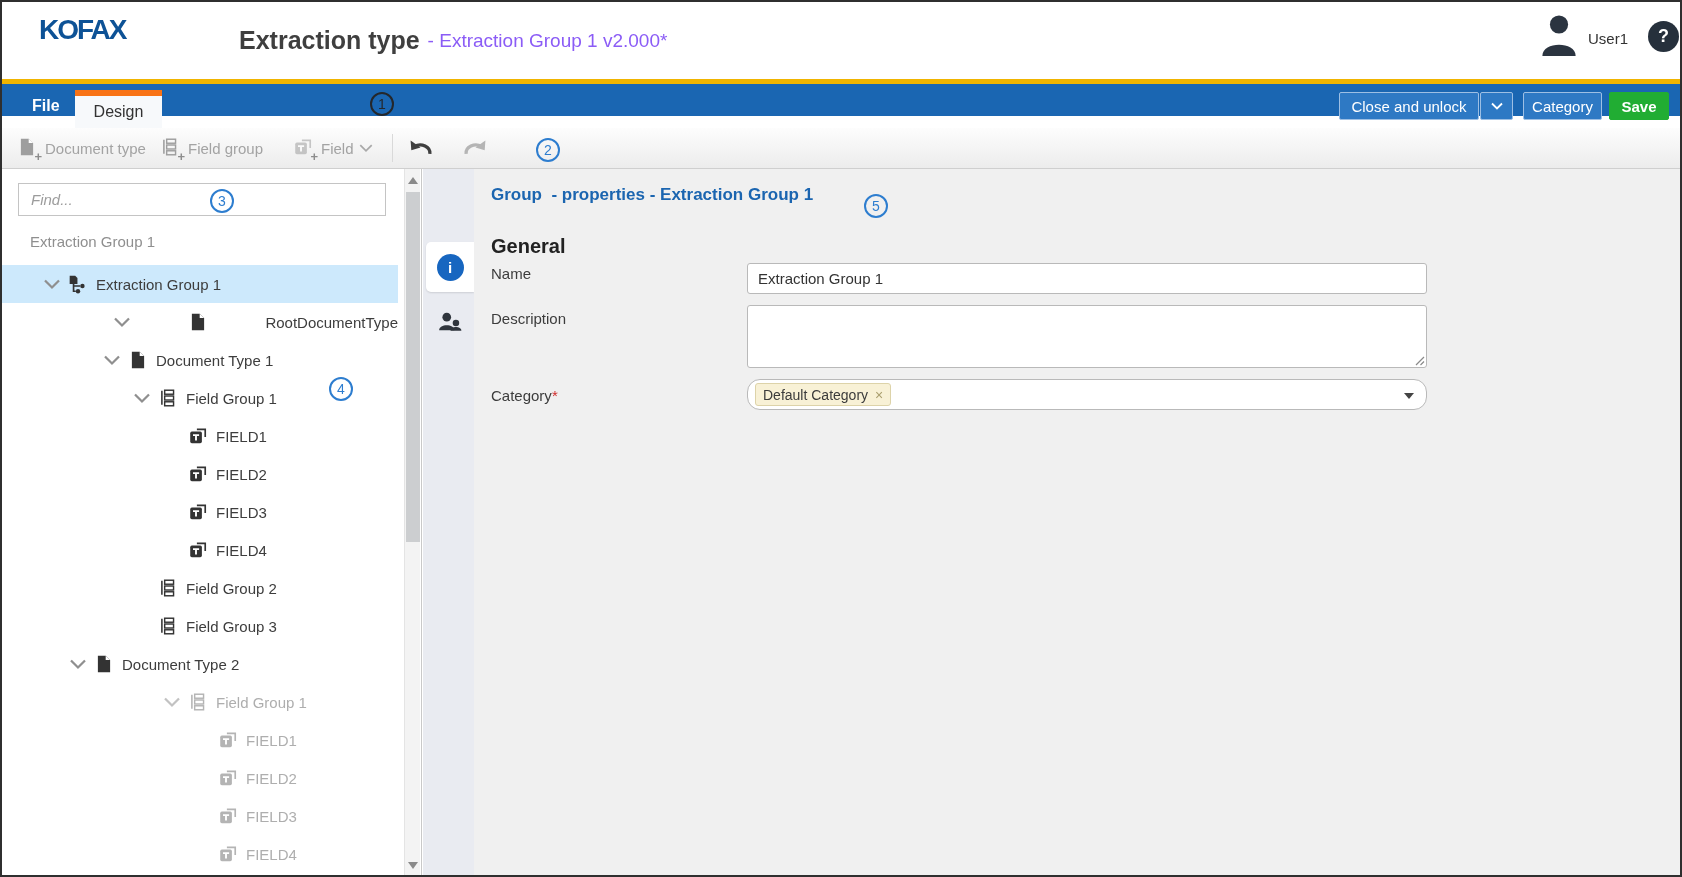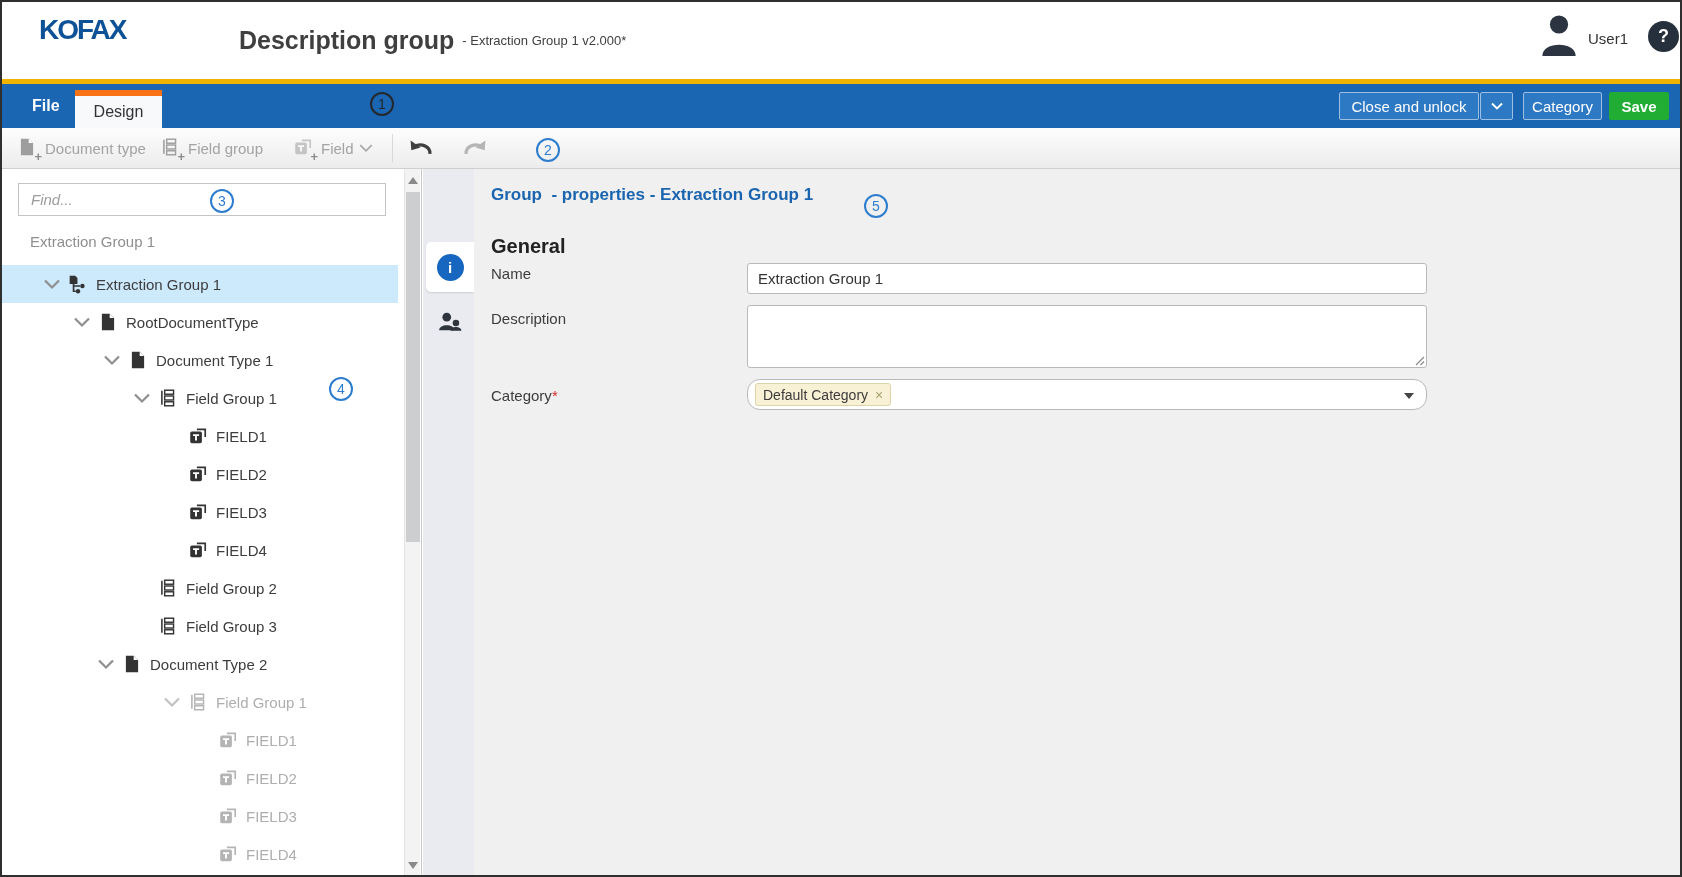--- a/index.html
+++ b/index.html
@@ -4,28 +4,28 @@
 <style>
   html,body{margin:0;padding:0;background:#888;}
   *{box-sizing:border-box;font-family:"Liberation Sans",sans-serif;}
   #app{position:relative;width:1682px;height:877px;background:#fff;border:2px solid #2f2f2f;overflow:hidden;}
 
   
   .header{position:absolute;left:0;top:0;width:100%;height:77px;background:#fff;}
   .logo{position:absolute;left:37px;top:12px;font-size:28px;font-weight:800;letter-spacing:-2px;color:#0d5296;}
   .titlewrap{position:absolute;left:237px;top:0;height:77px;display:flex;align-items:center;white-space:pre;}
   .title-main{font-size:25px;font-weight:600;color:#3f3f3f;}
-  .title-sub{font-size:13px;font-weight:400;color:#404040;margin-left:8px;}
+  .title-sub{font-size:19px;font-weight:400;color:#8b5cf6;margin-left:8px;}
   .avatar{position:absolute;left:1536px;top:10px;width:42px;height:46px;}
   .username{position:absolute;left:1586px;top:28px;font-size:15px;color:#333;}
   .help-btn{position:absolute;left:1646px;top:19px;width:31px;height:31px;border-radius:50%;background:#26303c;color:#fff;font-size:18px;font-weight:700;display:flex;align-items:center;justify-content:center;cursor:pointer;}
 
   
   .goldline{position:absolute;left:0;top:77px;width:100%;height:5px;background:#f0b400;}
-  .ribbon{position:absolute;left:0;top:82px;width:100%;height:44px;background:#1a66b2;}
+  .ribbon{position:absolute;left:0;top:82px;width:100%;height:32px;background:#1a66b2;}
   .tab-file{position:absolute;left:14px;top:0;height:44px;padding:0 16px;display:flex;align-items:center;color:#fff;font-size:16px;font-weight:600;cursor:pointer;}
   .tab-design{position:absolute;left:73px;top:6px;width:87px;height:38px;background:#f7f9fb;border-top:6px solid #f97316;display:flex;align-items:center;justify-content:center;font-size:16px;color:#333;cursor:pointer;}
   .rb{position:absolute;top:8px;height:28px;background:#2e79c4;border:1px solid #9dbfe4;border-radius:2px;color:#fff;font-size:15px;display:flex;align-items:center;justify-content:center;cursor:pointer;}
   .rb-close{left:1337px;width:140px;}
   .rb-split{left:1478px;width:33px;}
   .rb-release{left:1521px;width:79px;}
   .rb-save{left:1607px;width:60px;background:#21ad33;border-color:#21ad33;font-weight:600;}
 
   
   .toolbar{position:absolute;left:0;top:126px;width:100%;height:41px;background:linear-gradient(#fdfdfd,#ececec);border-bottom:1px solid #cfcfcf;}
@@ -132,21 +132,21 @@
       <path d="M3 11 L11 3 M7.5 11 L11 7.5" stroke="currentColor" stroke-width="1.2" fill="none"></path>
     </symbol>
   </defs>
 </svg>
 
 <div id="app">
 
   <div class="header">
     <div class="logo">KOFAX</div>
     <div class="titlewrap">
-      <span class="title-main">Description group</span>
+      <span class="title-main">Extraction type</span>
       <span class="title-sub">- Extraction Group 1 v2.000*</span>
     </div>
     <svg class="avatar">
         <use href="#i-person"></use>
       </svg>
     <div class="username">User1</div>
     <div class="help-btn">?</div>
   </div>
 
   <div class="goldline"></div>
@@ -207,21 +207,21 @@
     <div class="tree">
         <div class="tree-row selected" style="padding-left: 38px;">
     <svg class="chev" viewBox="0 0 14 10" style="visibility: visible;">
             <use href="#i-chev"></use>
           </svg>
     <svg class="nicon" viewBox="0 0 18 18">
             <use href="#i-group"></use>
           </svg>
     <span class="lbl">Extraction Group 1</span>
   </div>
-        <div class="tree-row" style="padding-left: 68px;">
+        <div class="tree-row" style="padding-left: 108px; justify-content: space-between;">
     <svg class="chev" viewBox="0 0 14 10" style="visibility: visible;">
             <use href="#i-chev"></use>
           </svg>
     <svg class="nicon" viewBox="0 0 18 18">
             <use href="#i-doc"></use>
           </svg>
     <span class="lbl">RootDocumentType</span>
   </div>
         <div class="tree-row" style="padding-left: 98px;">
     <svg class="chev" viewBox="0 0 14 10" style="visibility: visible;">
@@ -288,21 +288,21 @@
   </div>
         <div class="tree-row" style="padding-left: 128px;">
     <svg class="chev" viewBox="0 0 14 10" style="visibility: hidden;">
             <use href="#i-chev"></use>
           </svg>
     <svg class="nicon" viewBox="0 0 18 18">
             <use href="#i-fieldgroup"></use>
           </svg>
     <span class="lbl">Field Group 3</span>
   </div>
-        <div class="tree-row" style="padding-left: 92px;">
+        <div class="tree-row" style="padding-left: 64px;">
     <svg class="chev" viewBox="0 0 14 10" style="visibility: visible;">
             <use href="#i-chev"></use>
           </svg>
     <svg class="nicon" viewBox="0 0 18 18">
             <use href="#i-doc"></use>
           </svg>
     <span class="lbl">Document Type 2</span>
   </div>
         <div class="tree-row disabled" style="padding-left: 158px;">
     <svg class="chev" viewBox="0 0 14 10" style="visibility: visible;">

